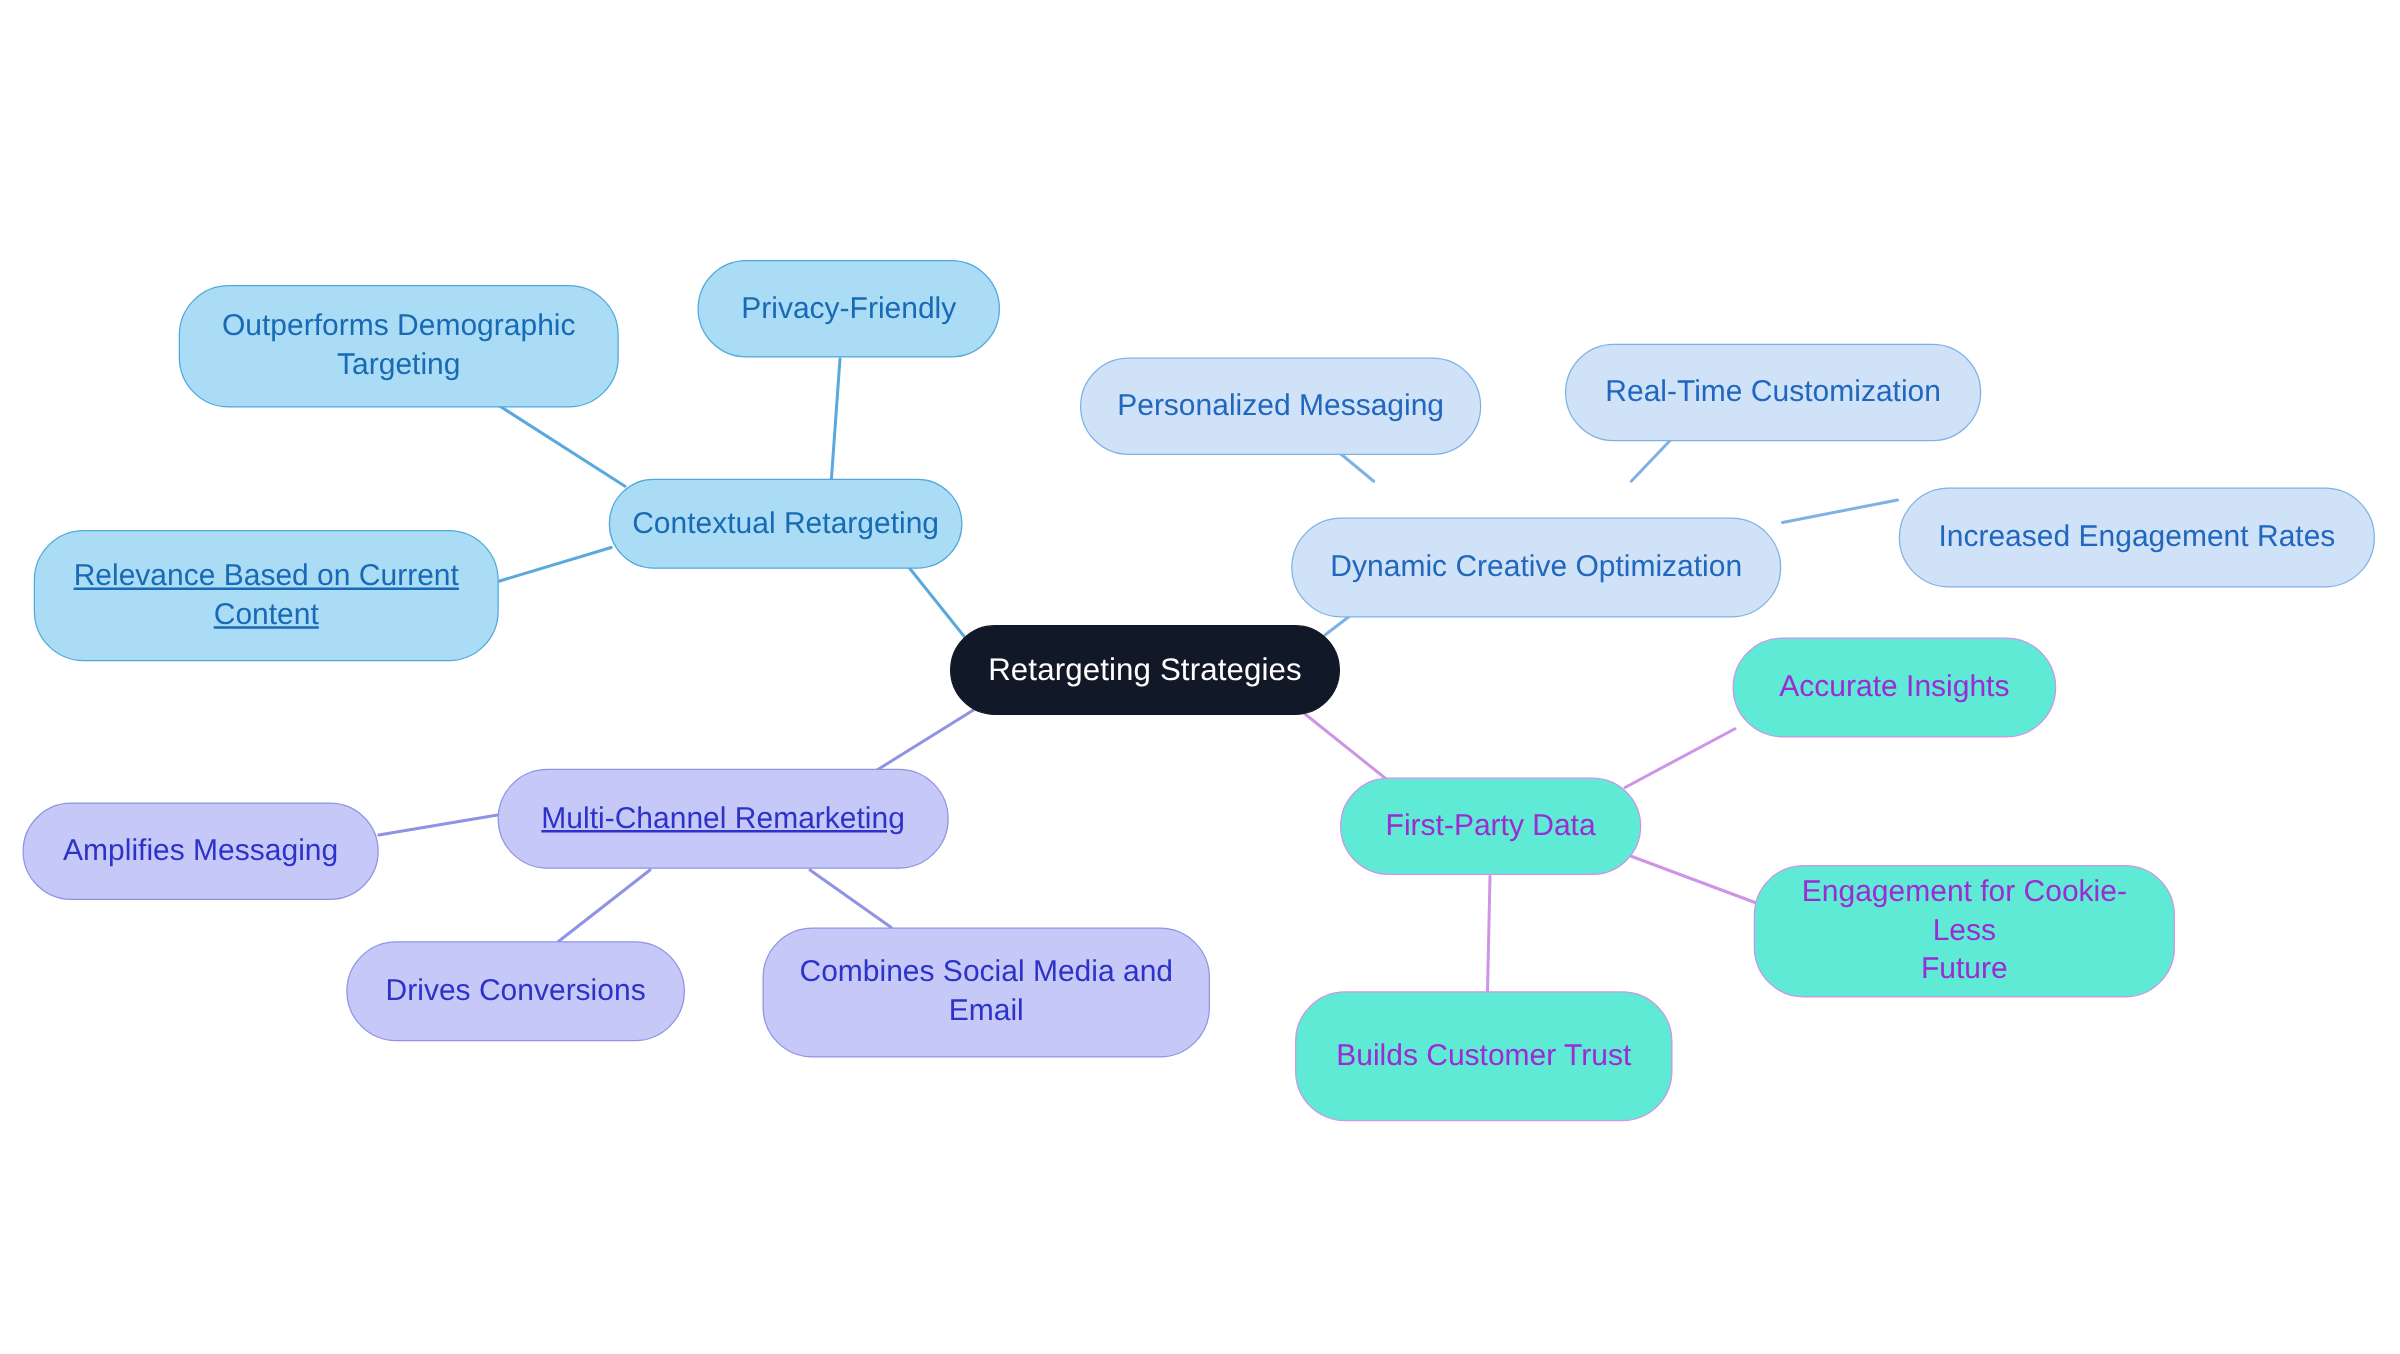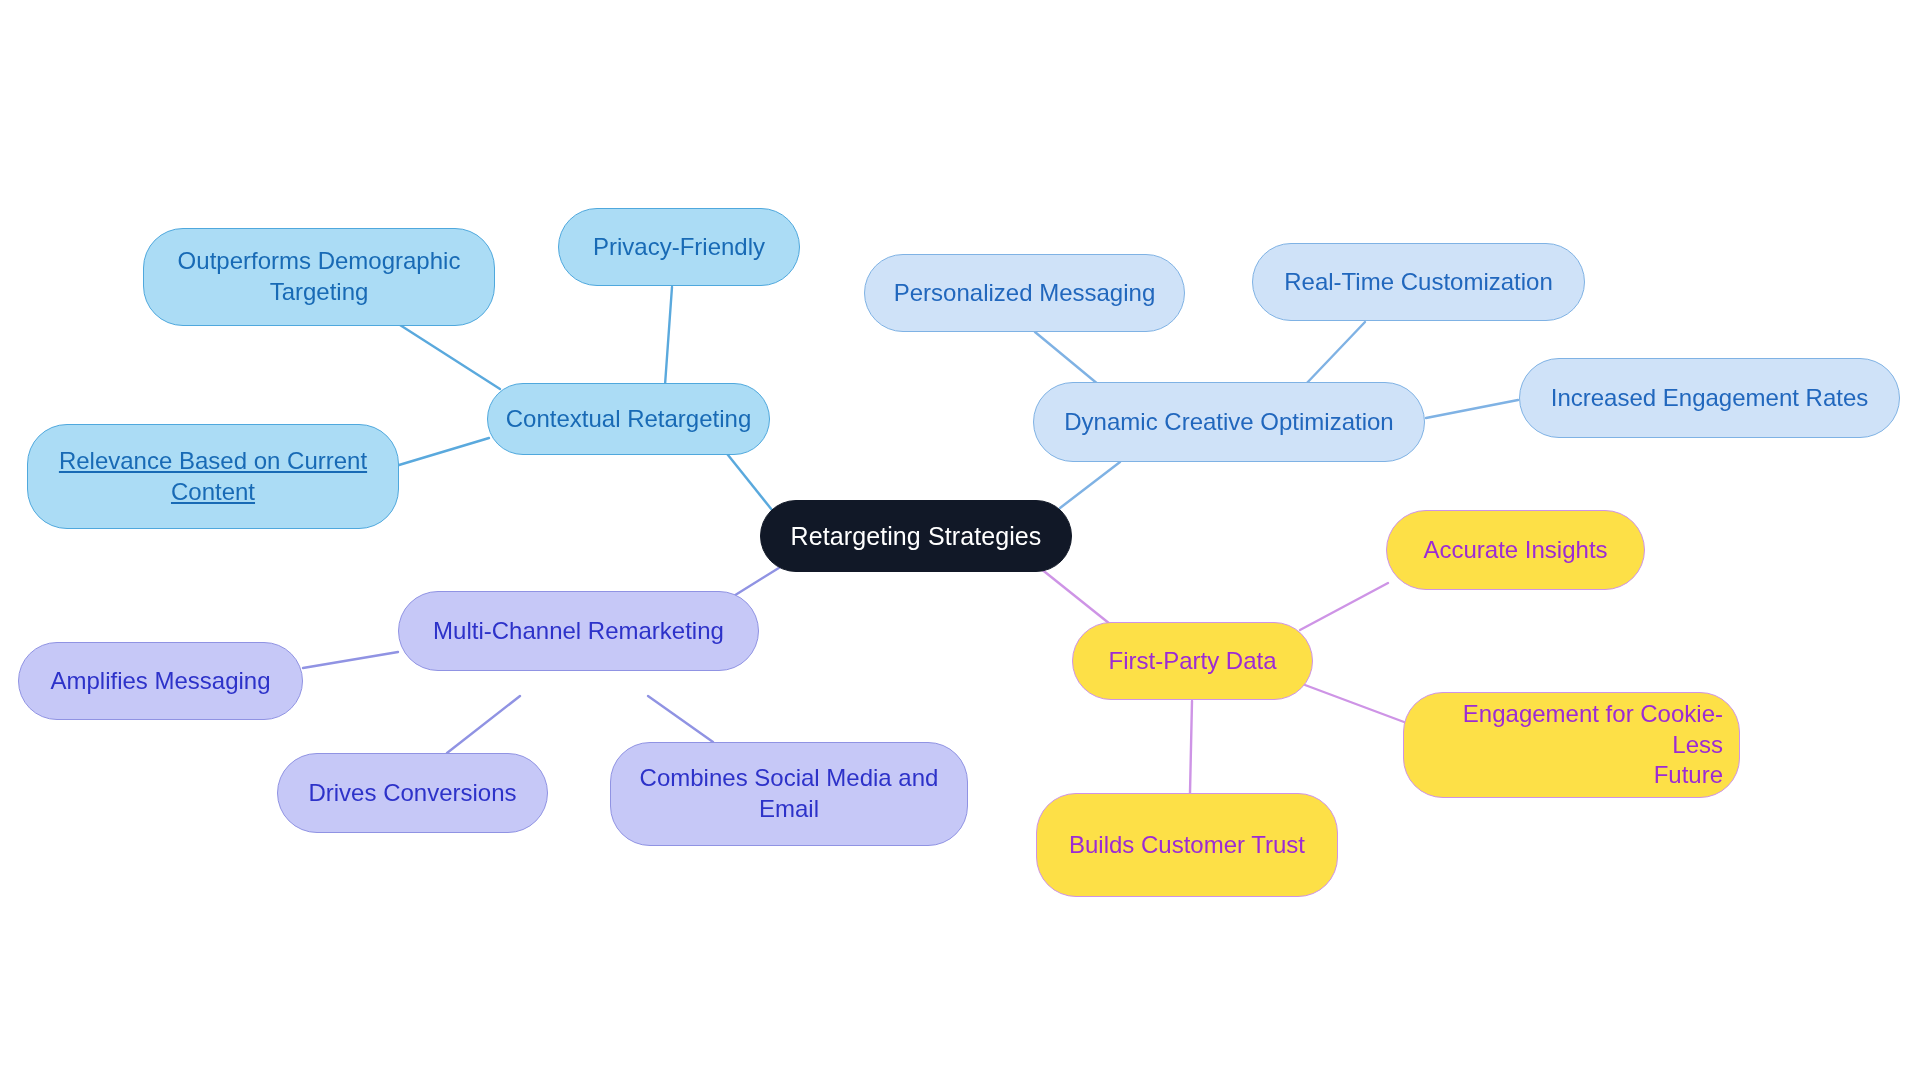--- a/index.html
+++ b/index.html
@@ -53,33 +53,33 @@
     background: #abdcf5;
     border-color: #4fa8dd;
     color: #186ab5;
     font-size: 24px;
   }
   .node.steel {
     background: #cfe2f8;
     border-color: #7fb2e4;
     color: #2167bd;
     font-size: 24px;
+    margin-top: 32px;
   }
   .node.periwinkle {
     background: #c6c8f7;
     border-color: #9093e3;
     color: #2d32c9;
     font-size: 24px;
   }
   .node.orchid {
-    background: #fde047;
+    background: #5eead4;
     border-color: #ce94e6;
     color: #9c2bd4;
     font-size: 24px;
-    text-align: right;
   }
 </style>
 </head>
 <body>
 
 <div id="canvas">
   <svg id="edges" viewBox="0 0 1920 1083" xmlns="http://www.w3.org/2000/svg">
       <line x1="772" y1="510" x2="700" y2="420" stroke="#5aa9dd" stroke-width="2.4" stroke-linecap="round"></line>
       <line x1="1060" y1="508" x2="1120" y2="462" stroke="#7fb2e4" stroke-width="2.4" stroke-linecap="round"></line>
       <line x1="782" y1="566" x2="700" y2="617" stroke="#9093e3" stroke-width="2.4" stroke-linecap="round"></line>
@@ -102,21 +102,21 @@
       <div class="node sky" style="left: 487px; top: 383px; width: 283px; height: 72px;">Contextual Retargeting</div>
       <div class="node sky" style="left: 143px; top: 228px; width: 352px; height: 98px;">Outperforms Demographic
 Targeting</div>
       <div class="node sky" style="left: 558px; top: 208px; width: 242px; height: 78px;">Privacy-Friendly</div>
       <div class="node sky" style="left: 27px; top: 424px; width: 372px; height: 105px; text-decoration: underline;">Relevance Based on Current
 Content</div>
       <div class="node steel" style="left: 1033px; top: 382px; width: 392px; height: 80px;">Dynamic Creative Optimization</div>
       <div class="node steel" style="left: 864px; top: 254px; width: 321px; height: 78px;">Personalized Messaging</div>
       <div class="node steel" style="left: 1252px; top: 243px; width: 333px; height: 78px; text-align: center;">Real-Time Customization</div>
       <div class="node steel" style="left: 1519px; top: 358px; width: 381px; height: 80px;">Increased Engagement Rates</div>
-      <div class="node periwinkle" style="left: 398px; top: 591px; width: 361px; height: 80px;">Multi-Channel Remarketing</div>
+      <div class="node periwinkle" style="left: 398px; top: 615px; width: 361px; height: 80px; text-decoration: underline;">Multi-Channel Remarketing</div>
       <div class="node periwinkle" style="left: 18px; top: 642px; width: 285px; height: 78px;">Amplifies Messaging</div>
       <div class="node periwinkle" style="left: 277px; top: 753px; width: 271px; height: 80px;">Drives Conversions</div>
       <div class="node periwinkle" style="left: 610px; top: 742px; width: 358px; height: 104px;">Combines Social Media and
 Email</div>
       <div class="node orchid" style="left: 1072px; top: 622px; width: 241px; height: 78px;">First-Party Data</div>
       <div class="node orchid" style="left: 1386px; top: 510px; width: 259px; height: 80px;">Accurate Insights</div>
       <div class="node orchid" style="left: 1403px; top: 692px; width: 337px; height: 106px;">Engagement for Cookie-Less
 Future</div>
       <div class="node orchid" style="left: 1036px; top: 793px; width: 302px; height: 104px;">Builds Customer Trust</div>
     </div>

